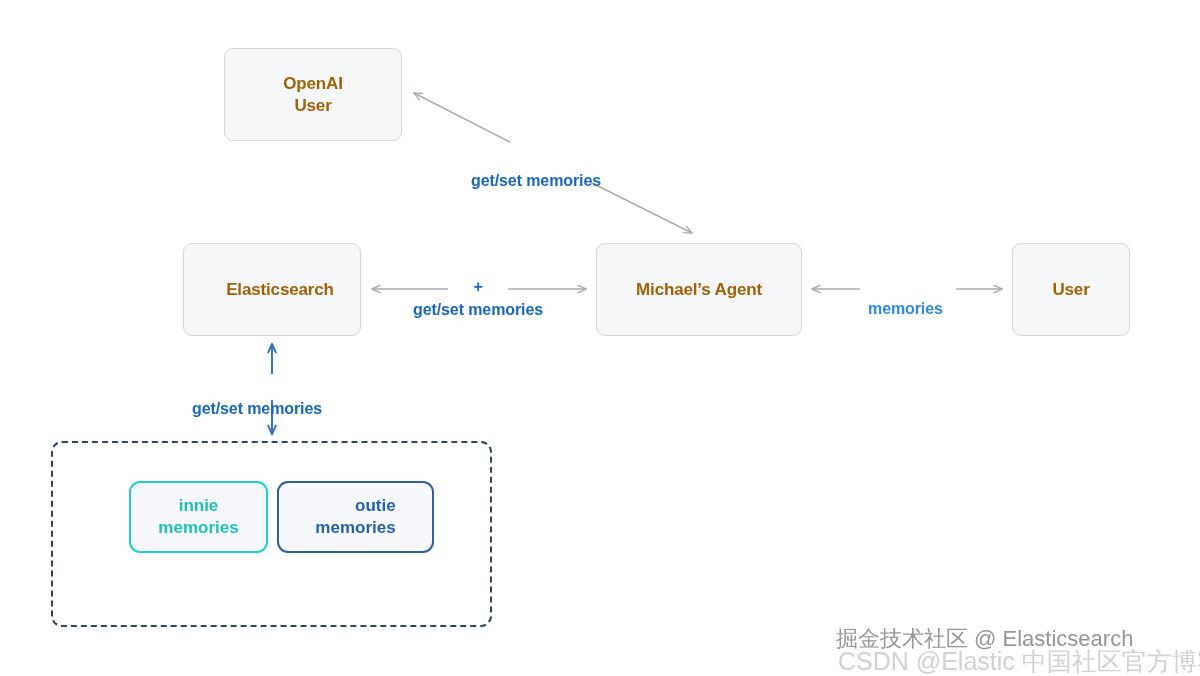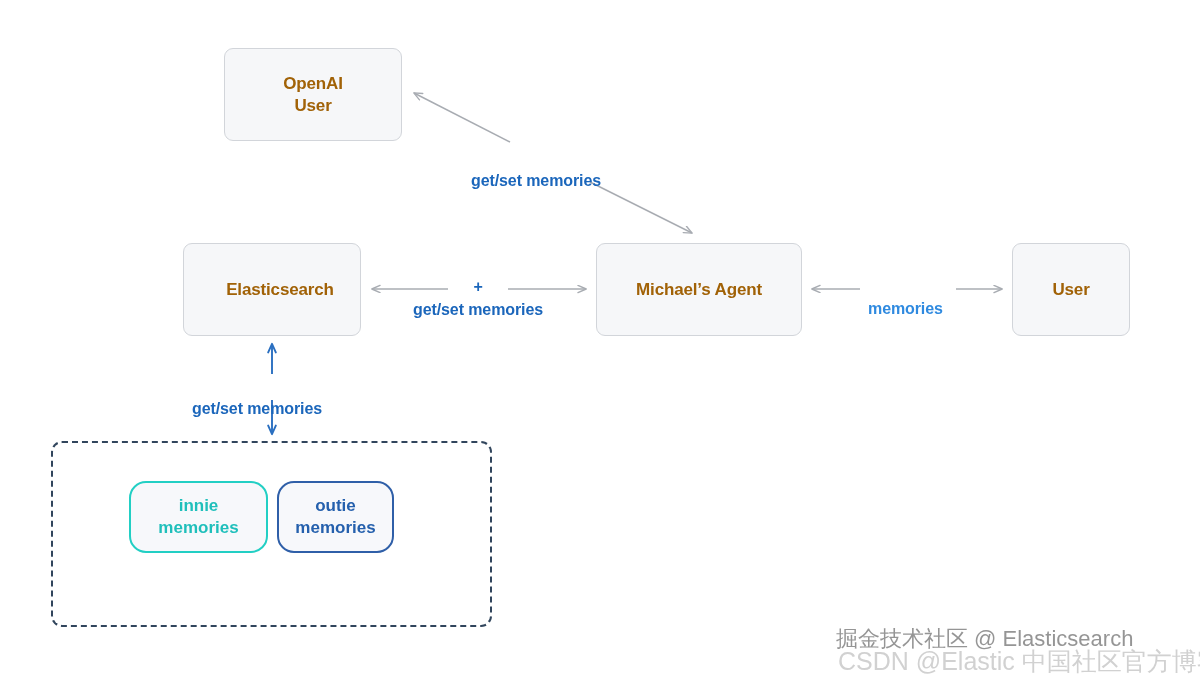--- a/index.html
+++ b/index.html
@@ -77,38 +77,39 @@
     width: 441px; height: 186px;
     box-sizing: border-box;
     border: 2px dashed #31455c;
     border-radius: 11px;
     background: transparent;
   }
   .mem-card {
     position: absolute;
     box-sizing: border-box;
     background: #f7f8fb;
-    border-radius: 17px;
+    border-radius: 11px;
     display: flex;
     align-items: center;
     justify-content: center;
     text-align: center;
     font-weight: bold;
     font-size: 17px;
     line-height: 1.32;
   }
   #card-innie {
     left: 129px; top: 481px; width: 139px; height: 72px;
     border: 2px solid #22cfc4;
     color: #1fbfbb;
   }
   #card-outie {
-    left: 277px; top: 481px; width: 117px; height: 72px;
+    left: 277px; top: 481px; width: 157px; height: 72px;
     border: 2px solid #2f5fa8;
     color: #2560ad;
+    text-align: right;
   }
 
   
   .watermark {
     position: absolute;
     white-space: nowrap;
     font-weight: normal;
     pointer-events: none;
   }
   #watermark-juejin {

